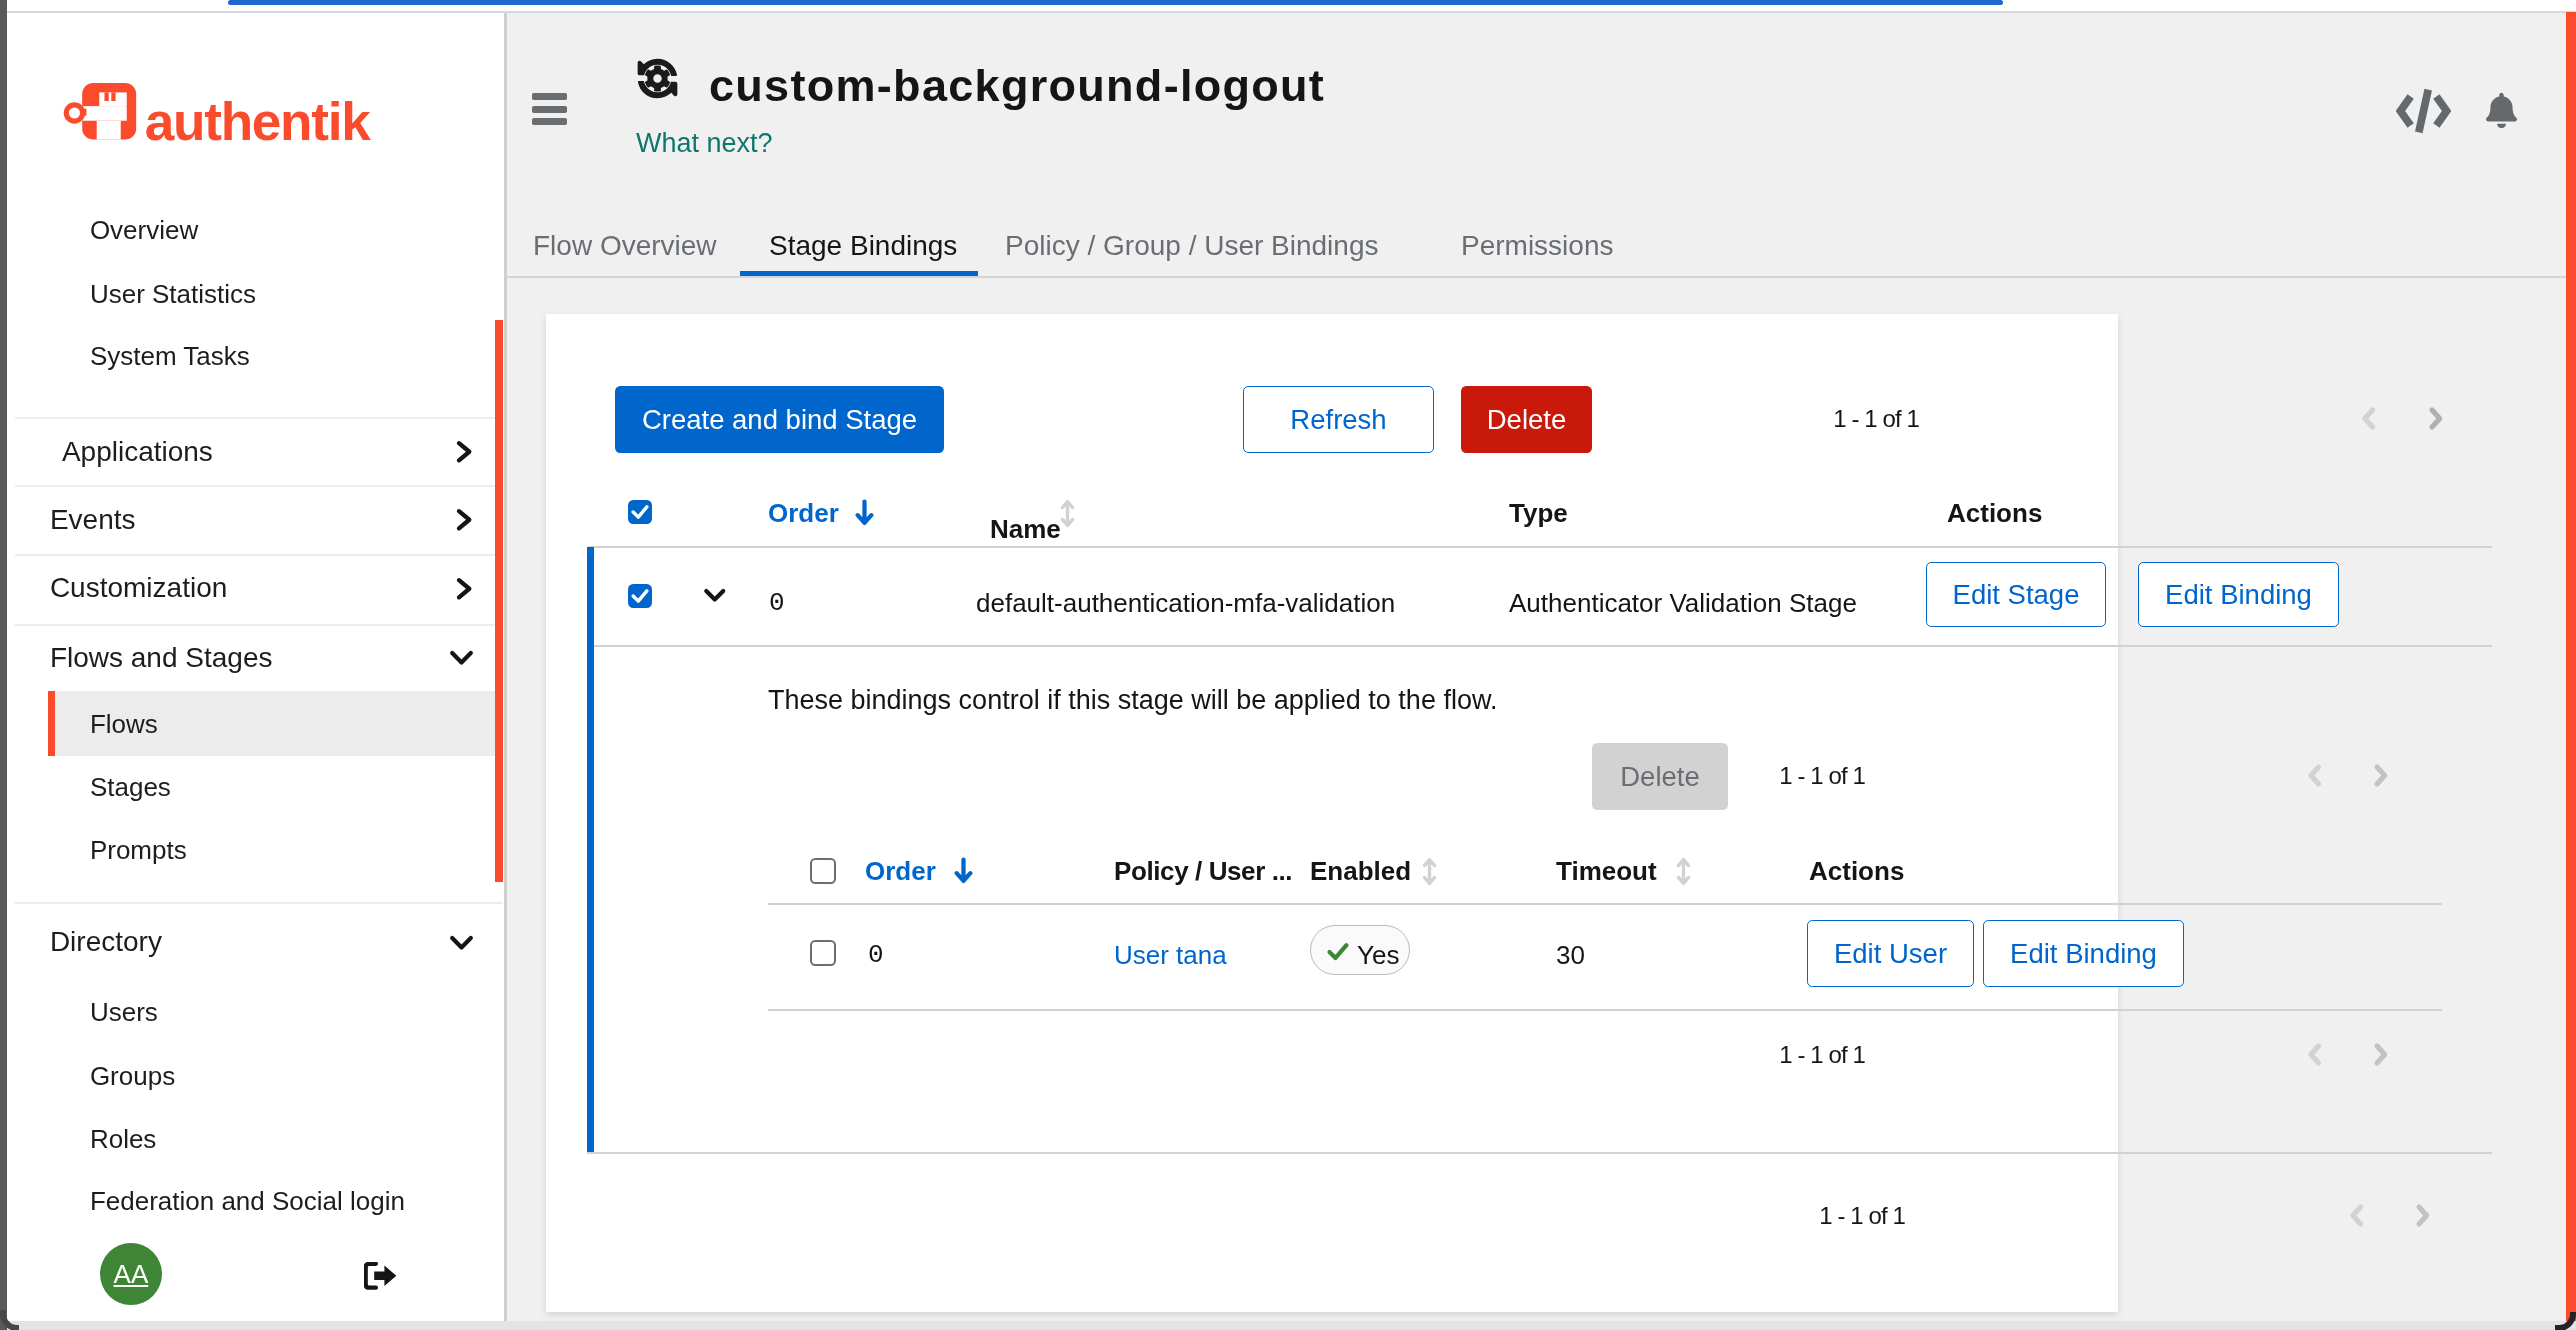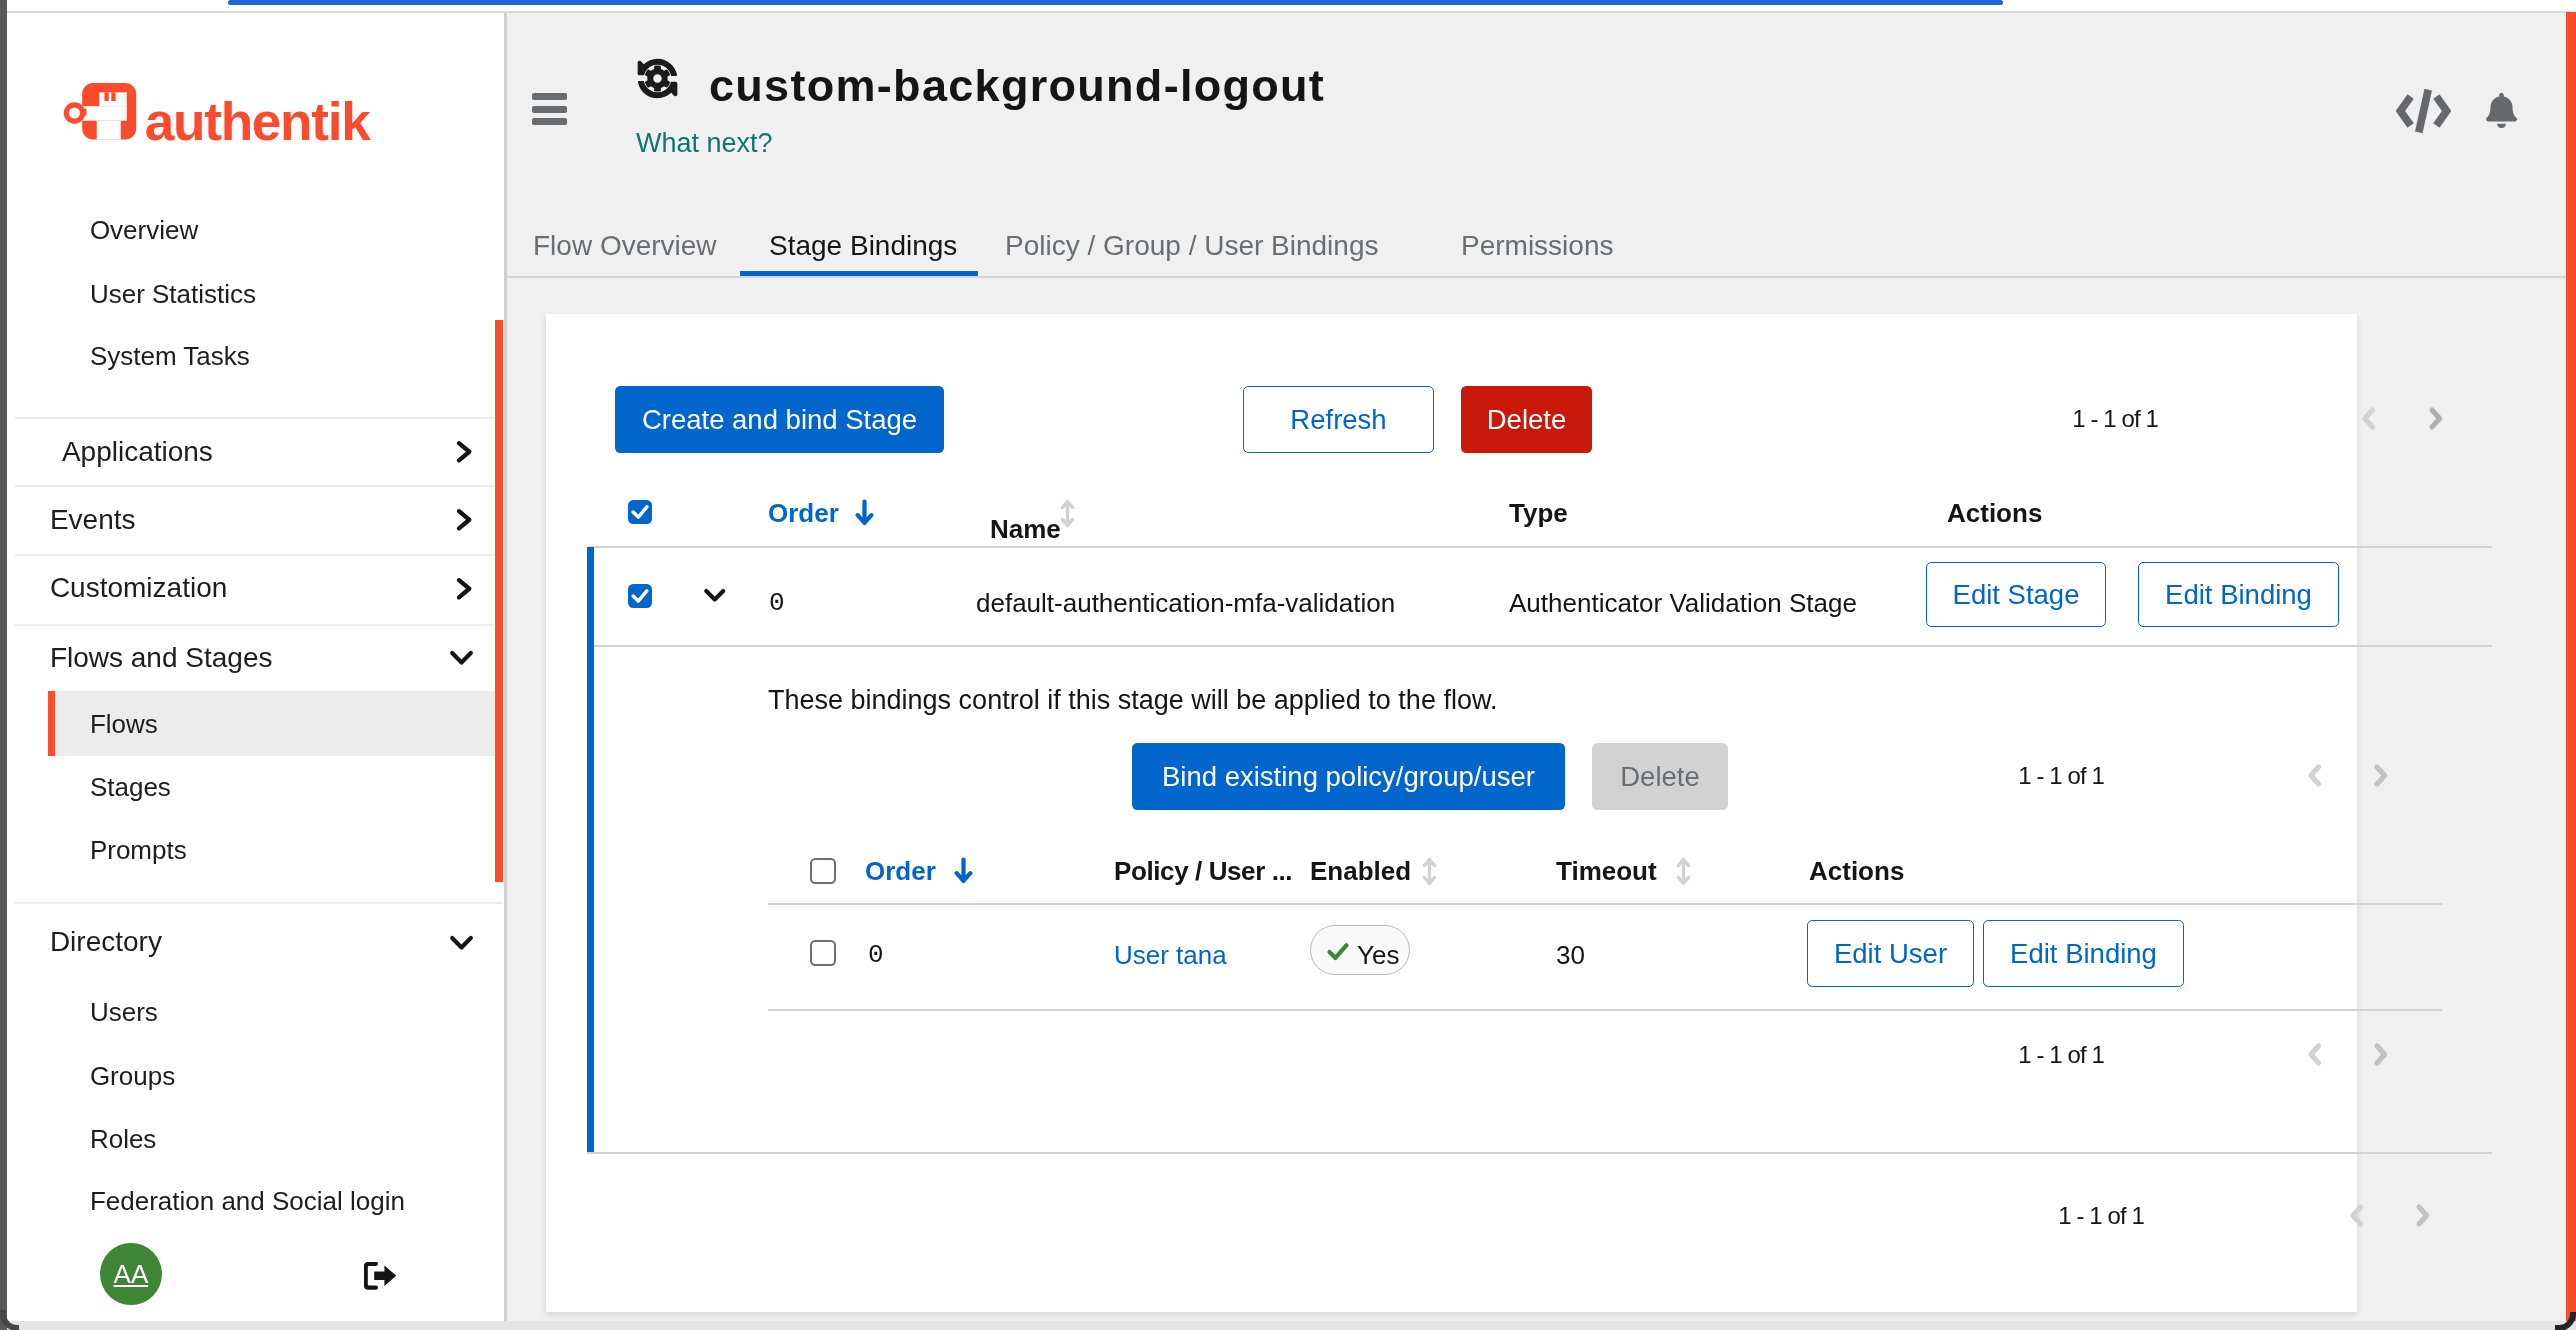--- a/index.html
+++ b/index.html
@@ -116,21 +116,21 @@
 <div class="vc" style="left:709px;top:86px;font-size:45px;font-weight:bold;letter-spacing:1.3px;color:#151515;">custom-background-logout</div>
 <div class="vc" style="left:636px;top:143px;font-size:27px;color:#0f766e;">What next?</div>
 
 <div class="vc" style="left:533px;top:246px;font-size:28px;color:#6a6e73;">Flow Overview</div>
 <div class="vc" style="left:769px;top:246px;font-size:28px;color:#151515;">Stage Bindings</div>
 <div class="vc" style="left:1005px;top:246px;font-size:28px;color:#6a6e73;">Policy / Group / User Bindings</div>
 <div class="vc" style="left:1461px;top:246px;font-size:28px;color:#6a6e73;">Permissions</div>
 <div class="abs" style="left:740px;top:271px;width:238px;height:6px;background:#0066cc;"></div>
 <div class="abs" style="left:507px;top:276px;width:2059px;height:1.7px;background:#d5d5d5;"></div>
 
-<div class="abs" id="card" style="left:546px;top:314px;width:1811px;height:998px;background:#ffffff;box-shadow:0 2.6px 6.9px rgba(3,3,3,0.12);">
+<div class="abs" id="card" style="left:546px;top:314px;width:1572px;height:998px;background:#ffffff;box-shadow:0 2.6px 6.9px rgba(3,3,3,0.12);">
 
   <div class="btn filled" style="left:69px;top:72px;width:329px;height:67px;">Create and bind Stage</div>
   <div class="btn outline" style="left:697px;top:72px;width:191px;height:67px;">Refresh</div>
   <div class="btn danger" style="left:915px;top:72px;width:131px;height:67px;">Delete</div>
 
   <div class="vc pag" style="right:199px;top:105px;">1 - 1 of 1</div>
   <svg class="abs" style="left:1812px;top:90px;" width="20.6" height="29" viewBox="0 0 24 34">
       <path d="M17 7 L8 17 L17 27" stroke="#d2d2d2" stroke-width="6" fill="none" stroke-linecap="round" stroke-linejoin="round"></path>
     </svg>
   <svg class="abs" style="left:1880px;top:90px;" width="20.6" height="29" viewBox="0 0 24 34">
@@ -163,21 +163,20 @@
     </svg>
   <div class="vc" style="left:223px;top:289px;font-family:'Liberation Mono',monospace;font-size:26px;">0</div>
   <div class="vc" style="left:430px;top:289px;font-size:26px;">default-authentication-mfa-validation</div>
   <div class="vc" style="left:963px;top:289px;font-size:26px;">Authenticator Validation Stage</div>
   <div class="btn outline" style="left:1380px;top:248px;width:180px;height:65px;">Edit Stage</div>
   <div class="btn outline" style="left:1592px;top:248px;width:201px;height:65px;">Edit Binding</div>
   <div class="abs" style="left:48px;top:331px;width:1898px;height:1.7px;background:#d2d2d2;"></div>
 
   <div class="vc" style="left:222px;top:386px;font-size:27px;">These bindings control if this stage will be applied to the flow.</div>
 
-  <div class="btn filled" style="left:586px;top:429px;width:433px;height:67px;">Bind existing policy/group/user</div>
   <div class="btn disabled" style="left:1046px;top:429px;width:136px;height:67px;">Delete</div>
 
   <div class="vc pag" style="right:253px;top:462px;">1 - 1 of 1</div>
   <svg class="abs" style="left:1758px;top:447px;" width="20.6" height="29" viewBox="0 0 24 34">
       <path d="M17 7 L8 17 L17 27" stroke="#d2d2d2" stroke-width="6" fill="none" stroke-linecap="round" stroke-linejoin="round"></path>
     </svg>
   <svg class="abs" style="left:1825px;top:447px;" width="20.6" height="29" viewBox="0 0 24 34">
       <path d="M7 7 L16 17 L7 27" stroke="#c2c2c2" stroke-width="6" fill="none" stroke-linecap="round" stroke-linejoin="round"></path>
     </svg>
 

